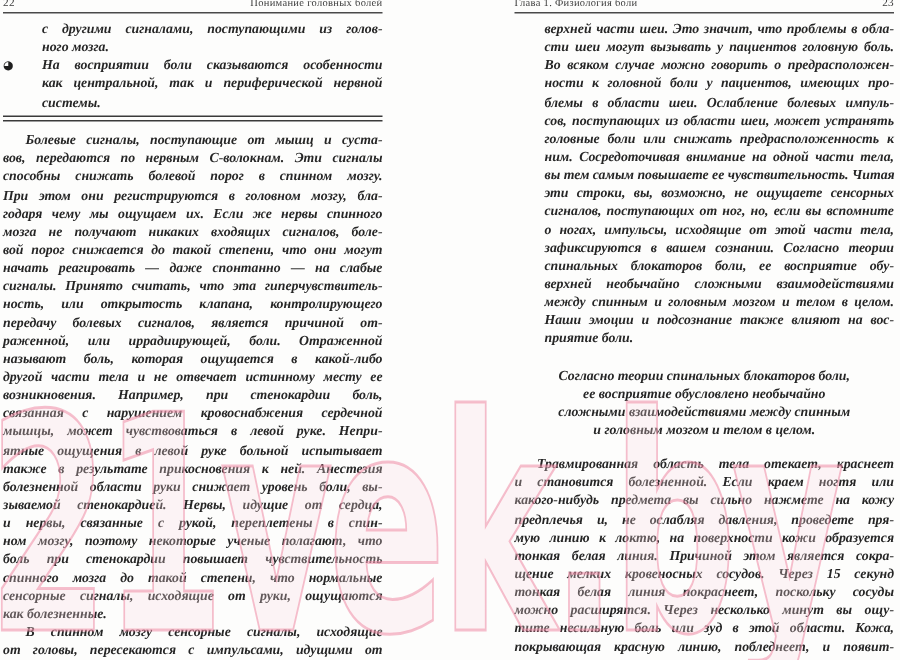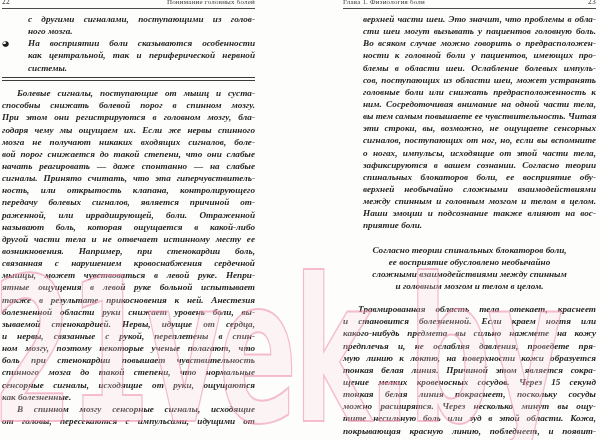--- a/index.html
+++ b/index.html
@@ -87,25 +87,26 @@
               <div class="pline">как центральной, так и периферической нервной</div>
               <div class="pline lastline">системы.</div>
             </div>
         </div>
       </div>
 
       <div class="double-rule"></div>
 
       <div class="para indent p1-left">
           <div class="pline">Болевые сигналы, поступающие от мышц и суста-</div>
+          <div class="pline">вов, передаются по нервным С-волокнам. Эти сигналы</div>
           <div class="pline">способны снижать болевой порог в спинном мозгу.</div>
           <div class="pline">При этом они регистрируются в головном мозгу, бла-</div>
           <div class="pline">годаря чему мы ощущаем их. Если же нервы спинного</div>
           <div class="pline">мозга не получают никаких входящих сигналов, боле-</div>
-          <div class="pline">вой порог снижается до такой степени, что они слабые</div>
+          <div class="pline">вой порог снижается до такой степени, что они могут</div>
           <div class="pline">начать реагировать — даже спонтанно — на слабые</div>
           <div class="pline">сигналы. Принято считать, что эта гиперчувствитель-</div>
           <div class="pline">ность, или открытость клапана, контролирующего</div>
           <div class="pline">передачу болевых сигналов, является причиной от-</div>
           <div class="pline">раженной, или иррадиирующей, боли. Отраженной</div>
           <div class="pline">называют боль, которая ощущается в какой-либо</div>
           <div class="pline">другой части тела и не отвечает истинному месту ее</div>
           <div class="pline">возникновения. Например, при стенокардии боль,</div>
           <div class="pline">связанная с нарушением кровоснабжения сердечной</div>
           <div class="pline">мышцы, может чувствоваться в левой руке. Непри-</div>

